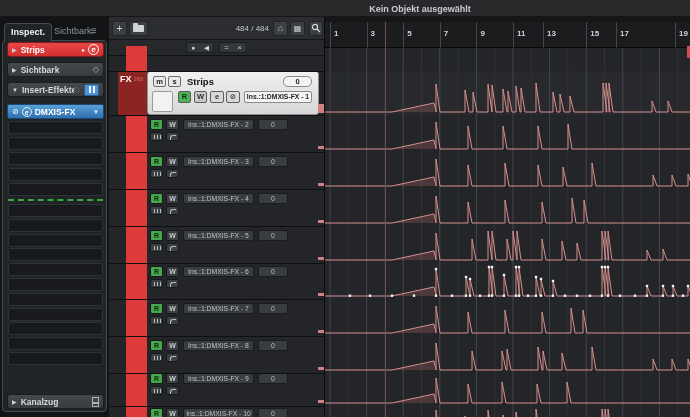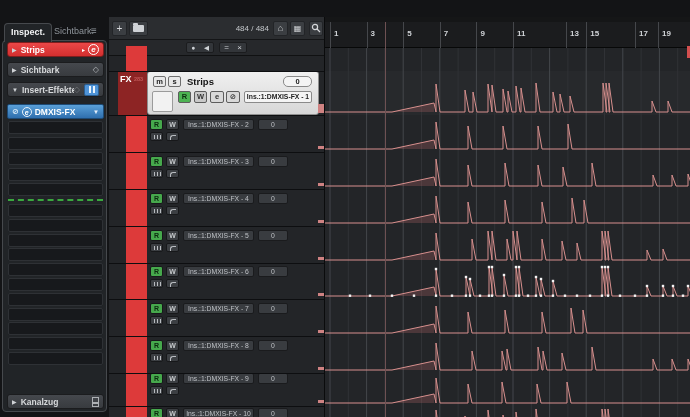--- a/index.html
+++ b/index.html
@@ -129,20 +129,23 @@
             padding:7px 0 0 3px; font-size:8px; font-weight:bold; color:#d0d3d7; }
   #tl-svg { position:absolute; left:0; top:0; }
   #playhead { position:absolute; top:5px; width:1px; height:395px; background:#6e5153; z-index:3; }
   #clipped-event { position:absolute; background:#d34f4f; z-index:2; }
 </style>
 </head>
 <body>
 
 <div id="app">
 
+  <div id="topbar">
+    <span id="status-text">Kein Objekt ausgewählt</span>
+  </div>
 
   <div id="sidebar">
     <div class="tab active" style="left:4px;">
       <span>Inspect.</span>
     </div>
     <div class="tab" style="left:48px;">
       <span>Sichtbark.</span>
     </div>
     <div id="tab-menu">≡</div>
 
@@ -433,22 +436,22 @@
         <path d="M0 421 H67 L109 412 L111 421 L111 393 L115 421 L140 421 L140 399 L144 421 L148 421 L148 401 L152 421 L163 421 L163 393 L167 421 L178 421 L178 398 L182 421 L191 421 L191 395 L195 421 L211 421 L211 392 L215 421 L228 421 L228 401 L232 421 L277 421 L277 392 L281 421 L280 421 L280 392 L284 421 L283 421 L283 392 L287 421 H365" fill="none" stroke="#d8908e" stroke-width="1"></path>
       </svg>
     <div id="tl-topgap"></div>
     <div id="ruler">
         <div class="rlabel" style="left: 5px;">1</div>
         <div class="rlabel" style="left: 41.6px;">3</div>
         <div class="rlabel" style="left: 78.2px;">5</div>
         <div class="rlabel" style="left: 114.8px;">7</div>
         <div class="rlabel" style="left: 151.4px;">9</div>
         <div class="rlabel" style="left: 188px;">11</div>
-        <div class="rlabel" style="left: 241px;">13</div>
+        <div class="rlabel" style="left: 218px;">13</div>
         <div class="rlabel" style="left: 261.2px;">15</div>
-        <div class="rlabel" style="left: 310px;">17</div>
-        <div class="rlabel" style="left: 333px;">19</div>
+        <div class="rlabel" style="left: 291px;">17</div>
+        <div class="rlabel" style="left: 350px;">19</div>
       </div>
     <div id="playhead" style="left: 59.5px;"></div>
     <div id="clipped-event" style="left: 362px; top: 29px; width: 3px; height: 12px;"></div>
   </div>
 
 </div>
 
 </body></html>

